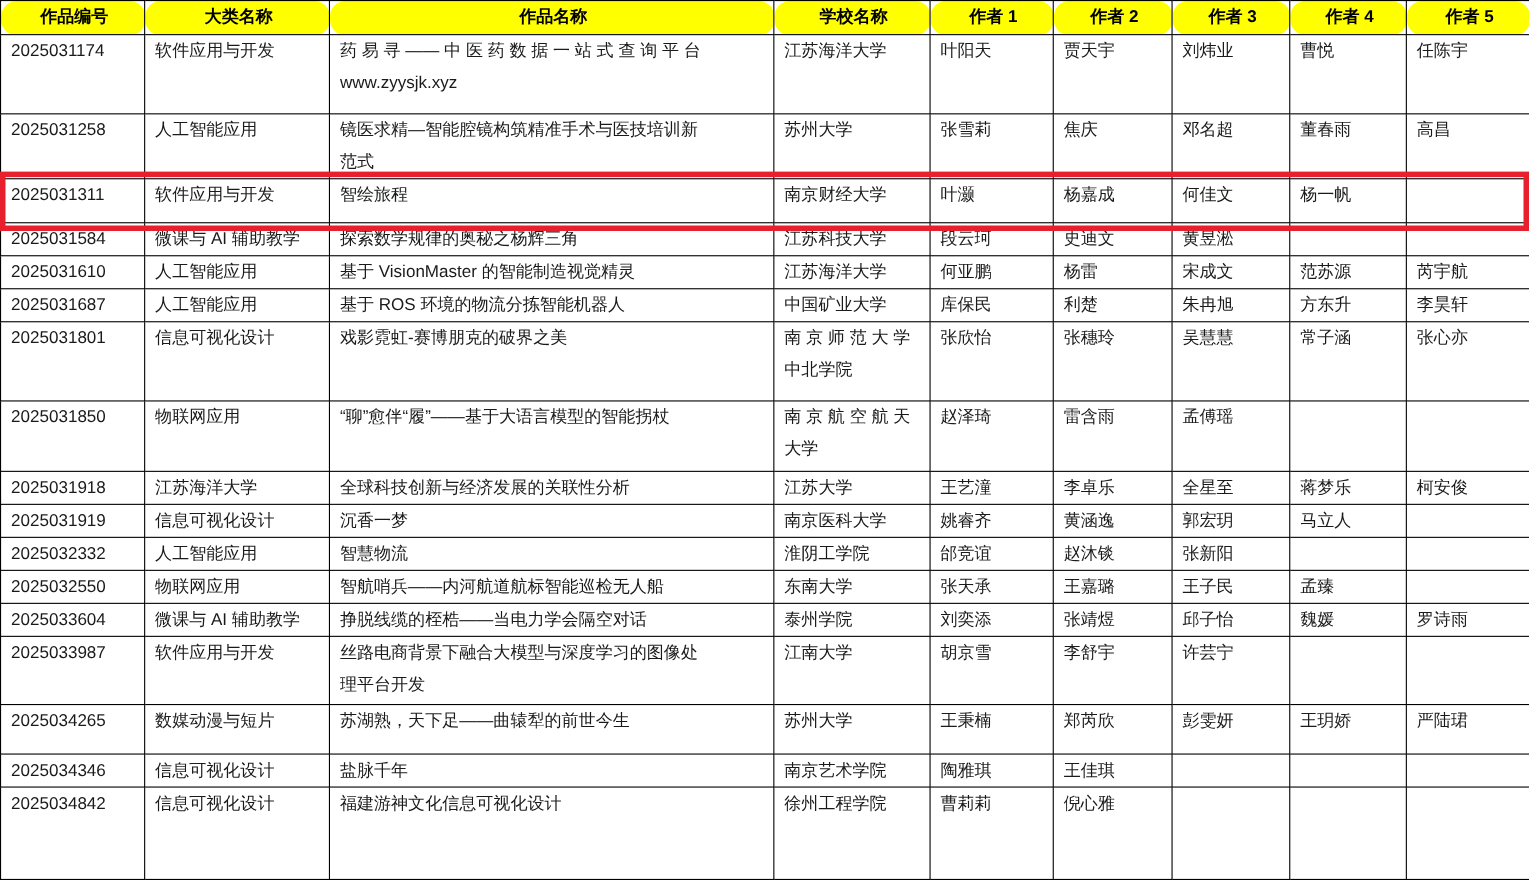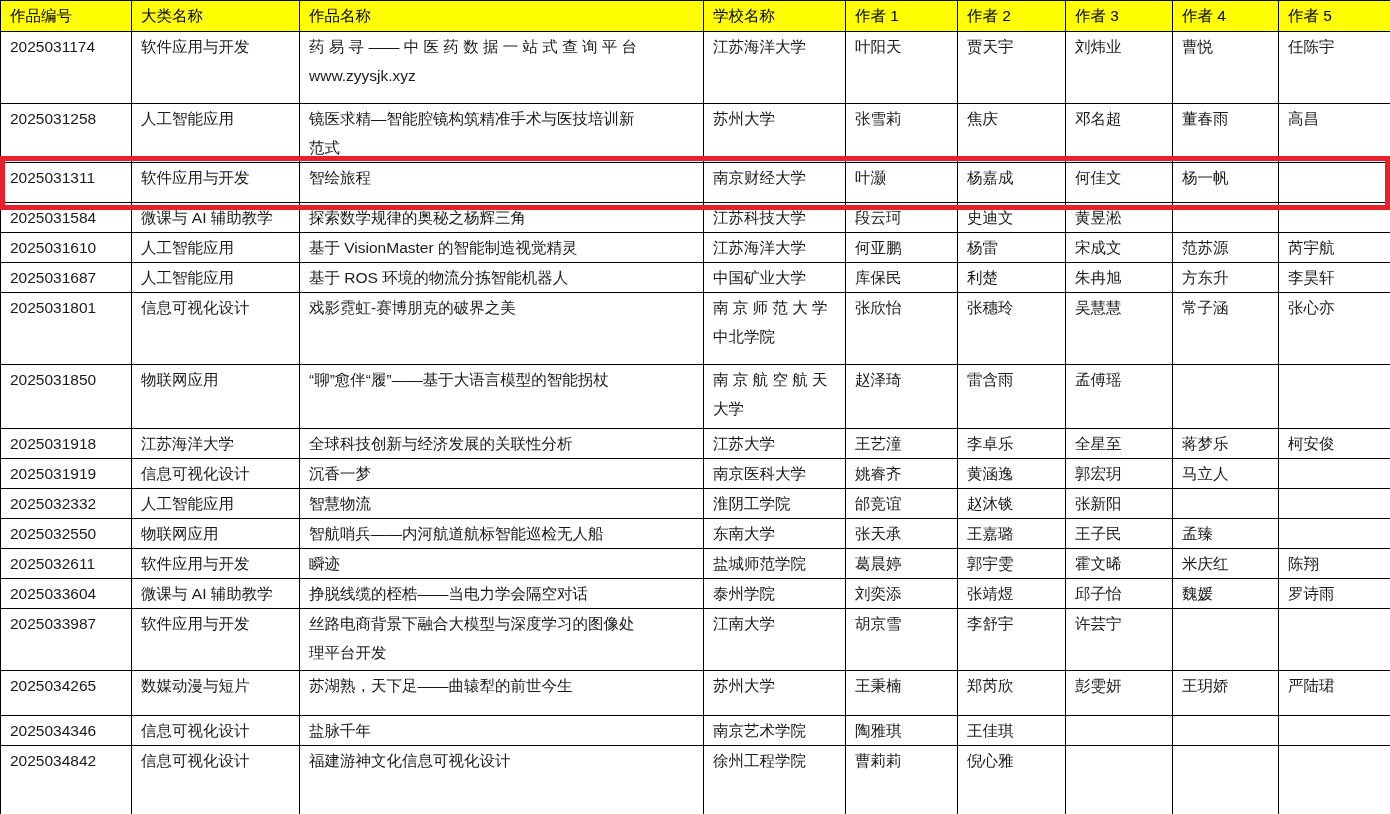--- a/index.html
+++ b/index.html
@@ -21,24 +21,25 @@
     padding:0 6px 0 9px;
     font-size:15.5px;
     line-height:29px;
     color:#1a1a1a;
     white-space:pre-line;
     word-break:break-all;
     overflow:hidden;
   }
   thead th{
     background:#ffff00;
-    font-weight:normal;
-    text-align:left;
+    font-weight:bold;
+    text-align:center;
     height:30px;
     color:#000000;
+    border-radius:14px;
   }
   tbody td{background:#ffffff;}
   #highlight-overlay{
     position:absolute;
     left:0;
     width:1390px;
     border:5px solid #e8202e;
     box-sizing:border-box;
     pointer-events:none;
     z-index:5;
@@ -204,31 +205,20 @@
           <td>物联网应用</td>
           <td>智航哨兵——内河航道航标智能巡检无人船</td>
           <td>东南大学</td>
           <td>张天承</td>
           <td>王嘉璐</td>
           <td>王子民</td>
           <td>孟臻</td>
           <td></td>
         </tr>
         <tr style="height: 30px;">
-          <td>2025032611</td>
-          <td>软件应用与开发</td>
-          <td>瞬迹</td>
-          <td>盐城师范学院</td>
-          <td>葛晨婷</td>
-          <td>郭宇雯</td>
-          <td>霍文晞</td>
-          <td>米庆红</td>
-          <td>陈翔</td>
-        </tr>
-        <tr style="height: 30px;">
           <td>2025033604</td>
           <td>微课与 AI 辅助教学</td>
           <td>挣脱线缆的桎梏——当电力学会隔空对话</td>
           <td>泰州学院</td>
           <td>刘奕添</td>
           <td>张靖煜</td>
           <td>邱子怡</td>
           <td>魏媛</td>
           <td>罗诗雨</td>
         </tr>

